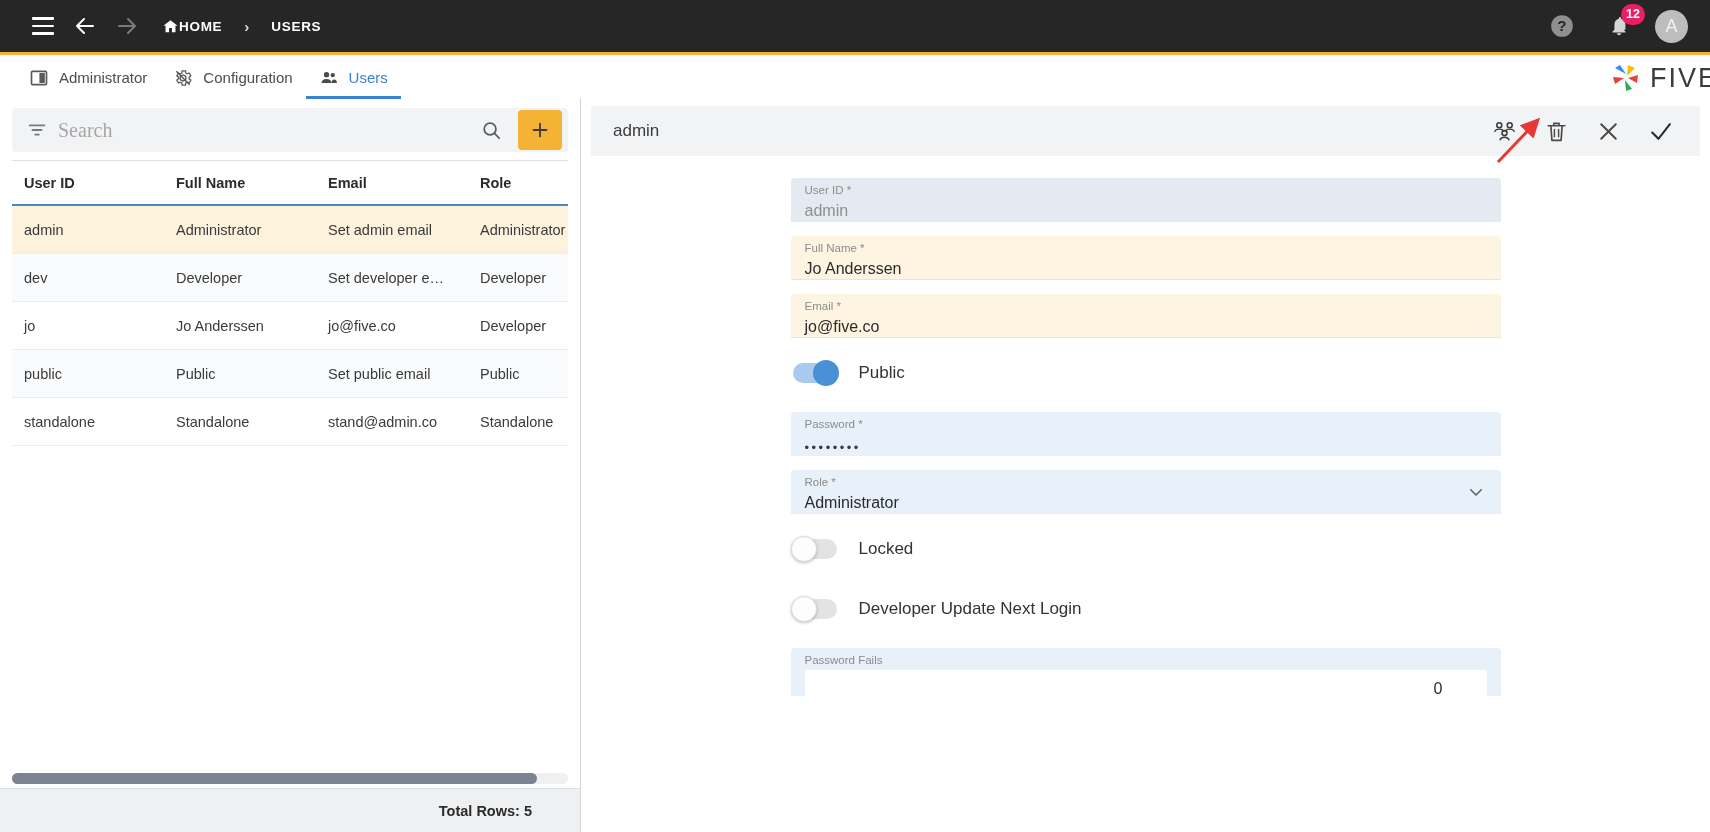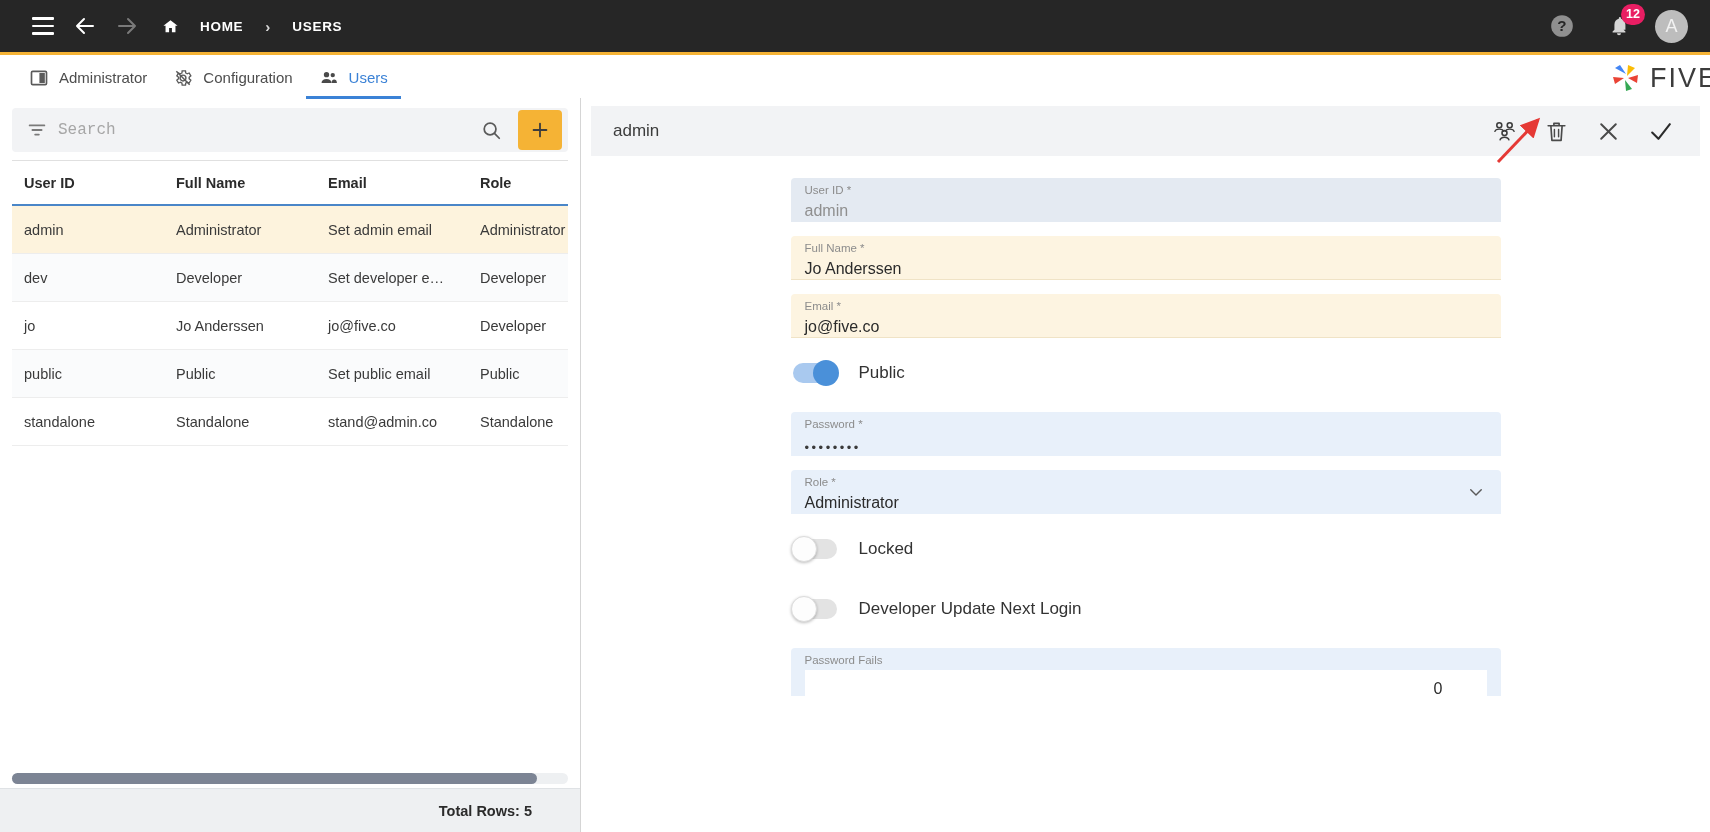--- a/index.html
+++ b/index.html
@@ -23,21 +23,21 @@
   }
   .hamburger { display:flex; flex-direction:column; gap:5px; width:22px; }
   .hamburger span { display:block; height:2.5px; background:#fff; border-radius:1px; }
   .arrow-ico { width:24px; height:24px; }
   .arrow-ico.back path, .arrow-ico.fwd path { stroke-width:2; fill:none; }
   .arrow-ico.back path { stroke:#ffffff; }
   .arrow-ico.fwd path { stroke:#7a7a7a; }
   .crumbs { display:flex; align-items:center; margin-left: 14px; }
   .crumb {
     color:#ffffff; font-size:13.5px; font-weight:bold; letter-spacing:.7px;
-    display:flex; align-items:center; gap:21px; cursor:pointer;
+    display:flex; align-items:center; gap:0; cursor:pointer;
   }
   .crumb-sep { color:#d8d8d8; font-size:15px; margin:0 22px; font-weight:600;}
   .home-ico { width:17px; height:17px; fill:#fff; }
 
   .topbar-right { margin-left:auto; display:flex; align-items:center; gap:22px; padding-right:4px;}
   .help-ico { width:26px; height:26px; }
   .bell-wrap { position:relative; width:28px; height:28px; display:flex; align-items:center; justify-content:center;}
   .bell-ico { width:22px; height:22px; fill:#d5d5d5; }
   .badge {
     position:absolute; top:-8px; right:-12px; min-width:24px; height:21px; padding:0 5px;
@@ -78,21 +78,21 @@
     border-right:1px solid #d5d5d5; min-height:0; background:#fff;
   }
   .searchrow { padding:10px 12px 8px 12px; }
   .searchbox {
     height:44px; background:#f2f3f5; border-radius:4px; display:flex; align-items:center;
     padding:0 6px 0 14px; gap:10px;
   }
   .filter-ico { width:22px; height:22px; flex:0 0 22px; }
   .search-input {
     flex:1; border:none; background:transparent; outline:none;
-    font-size:16px; color:#3c3c3c; font-family:Liberation Mono, monospace;
+    font-size:20px; color:#3c3c3c; font-family:Liberation Serif, serif;
   }
   .search-input::placeholder { color:#a6a6a6; }
   .search-ico { width:22px; height:22px; cursor:pointer; margin-right:6px;}
   .add-btn {
     width:44px; height:40px; background:#f5b335; border:none; border-radius:4px;
     display:flex; align-items:center; justify-content:center; cursor:pointer; flex:0 0 44px;
   }
   .add-btn svg { width:22px; height:22px; }
 
   .tablewrap { flex:1; display:flex; flex-direction:column; min-height:0; padding:0 12px 0 12px;}

